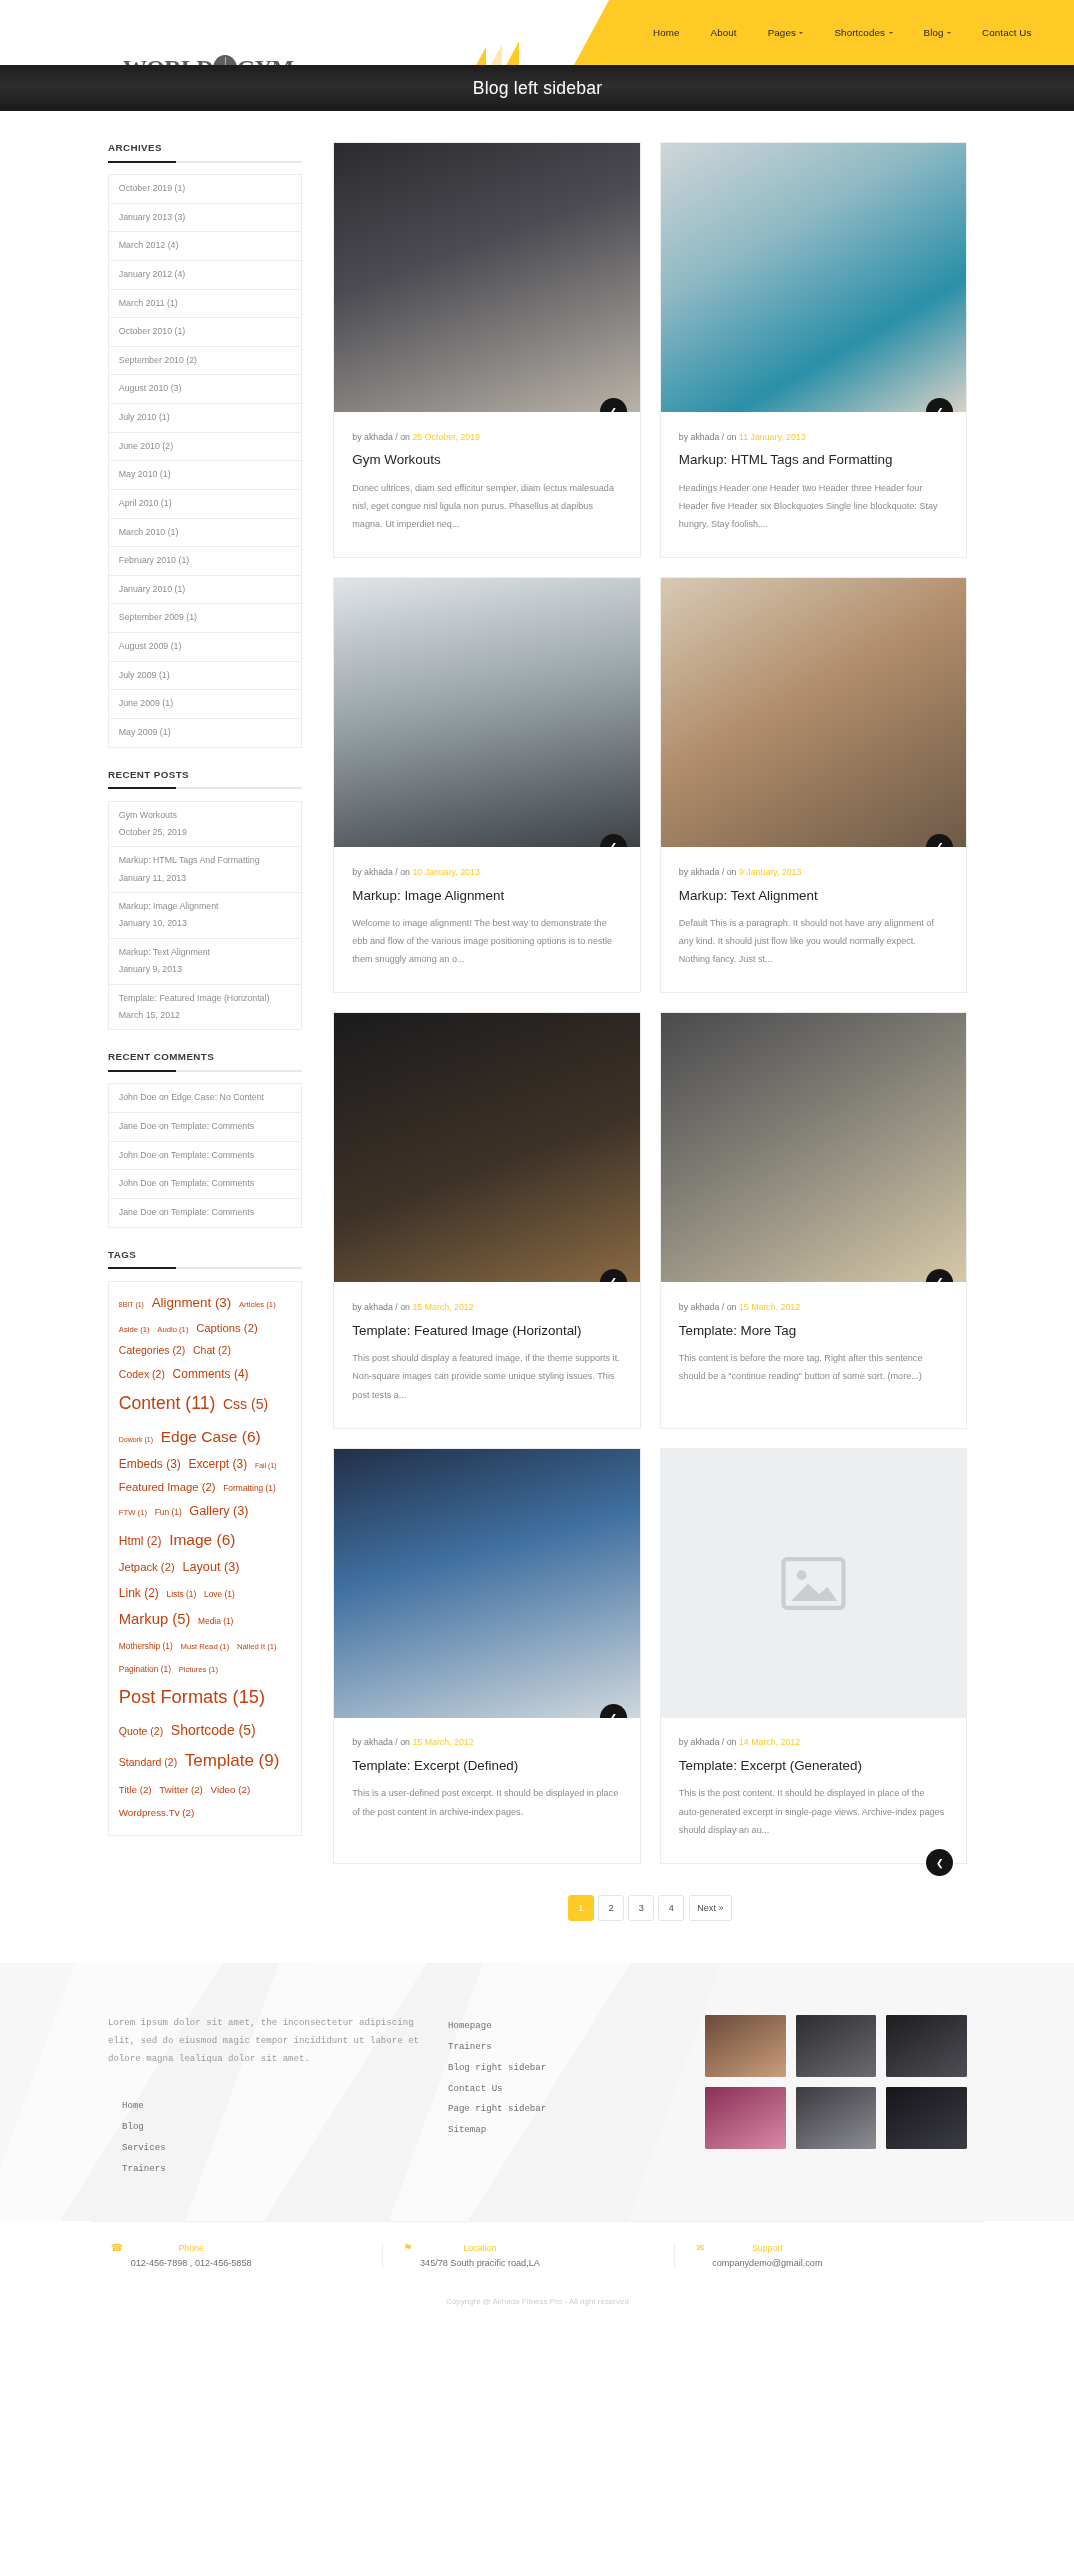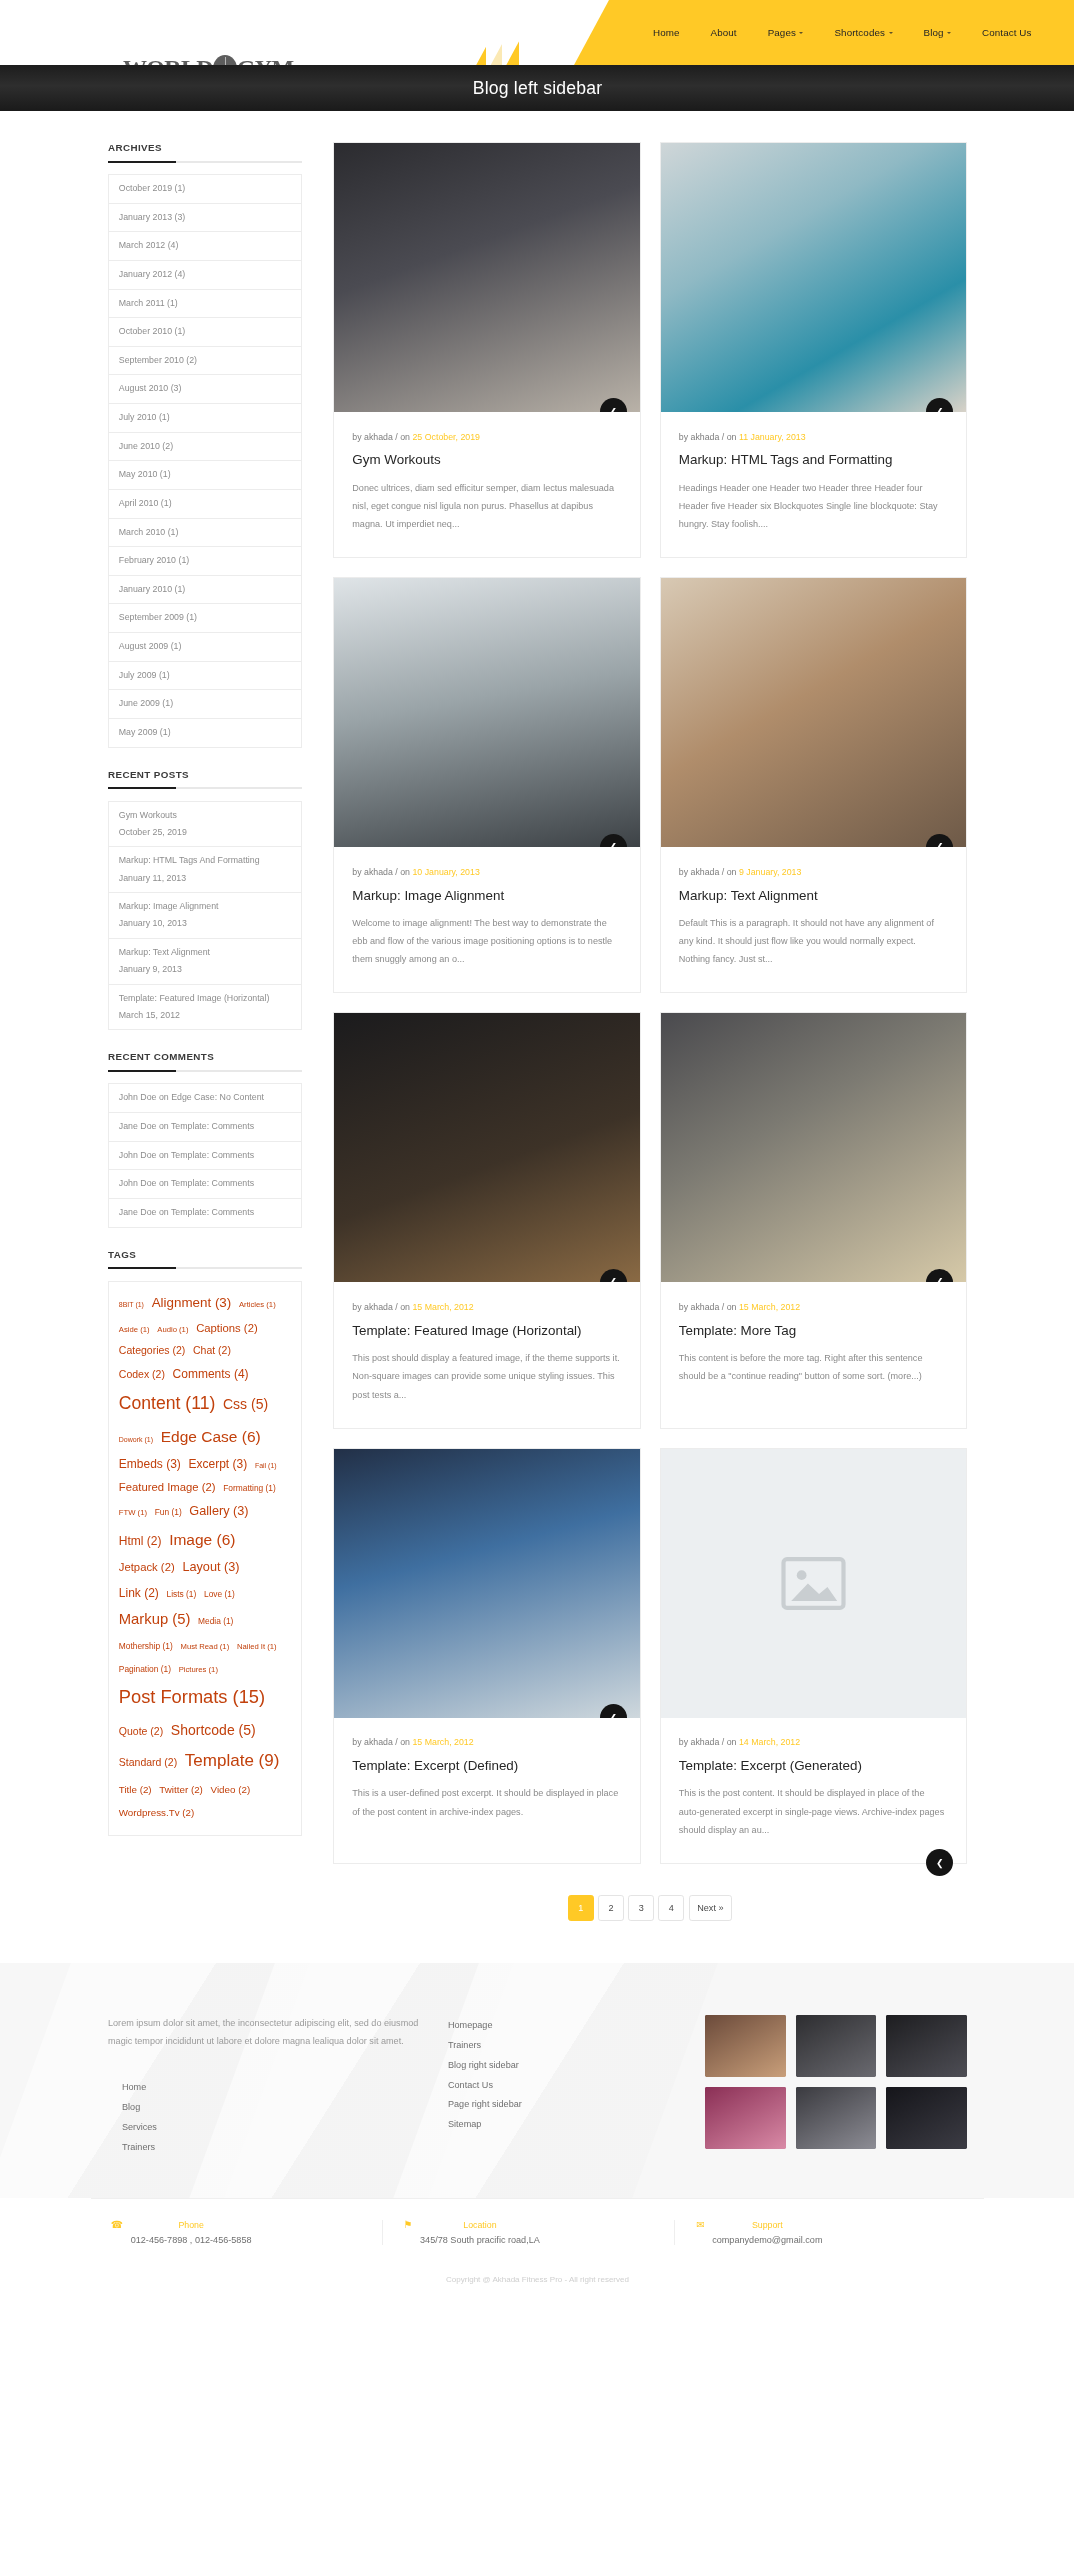--- a/index.html
+++ b/index.html
@@ -123,21 +123,21 @@
 
   
   .footer-top {
     position:relative; background:#f7f7f7; overflow:hidden; padding:51px 0 42px;
   }
   .chev { position:absolute; top:0; height:100%; width:239px; opacity:.55;
           background:linear-gradient(105deg, #ffffff 0 48%, #f2f2f2 48% 100%); }
   .chev.c1 { left:28px;  transform:skewX(-20deg); }
   .chev.c2 { left:232px; transform:skewX(-20deg); }
   .chev.c3 { left:436px; transform:skewX(-20deg); }
-  .footer-inner { width:893px; margin:0 auto; display:flex; position:relative; z-index:2; padding:0 17px; }
+  .footer-inner { width:893px; margin:0 auto; display:flex; position:relative; z-index:2; padding:0 17px;font-family:Liberation Mono, monospace; }
   .f-col-about { width:331px; }
   .f-about { font-size:9.1px; color:#9b9b9b; line-height:2.0; margin-bottom:27px; }
   .f-links li { list-style:none; font-size:9.1px; color:#6f6f6f; padding:4.9px 0 4.9px 14px; cursor:pointer;}
   .f-col-nav { width:225px; padding-top:1.4px; }
   .f-col-nav li { list-style:none; font-size:9.1px; color:#6f6f6f; padding:4.9px 0; cursor:pointer;margin-left:9px; }
   .f-col-gallery { flex:1; padding-top:1.4px; }
   .gal { display:grid; grid-template-columns:repeat(3,1fr); gap:9.8px; max-width:262px; margin-left:auto; }
   .gal .gi { height:62px; border-radius:1.4px; }
 
   .footer-contact {

